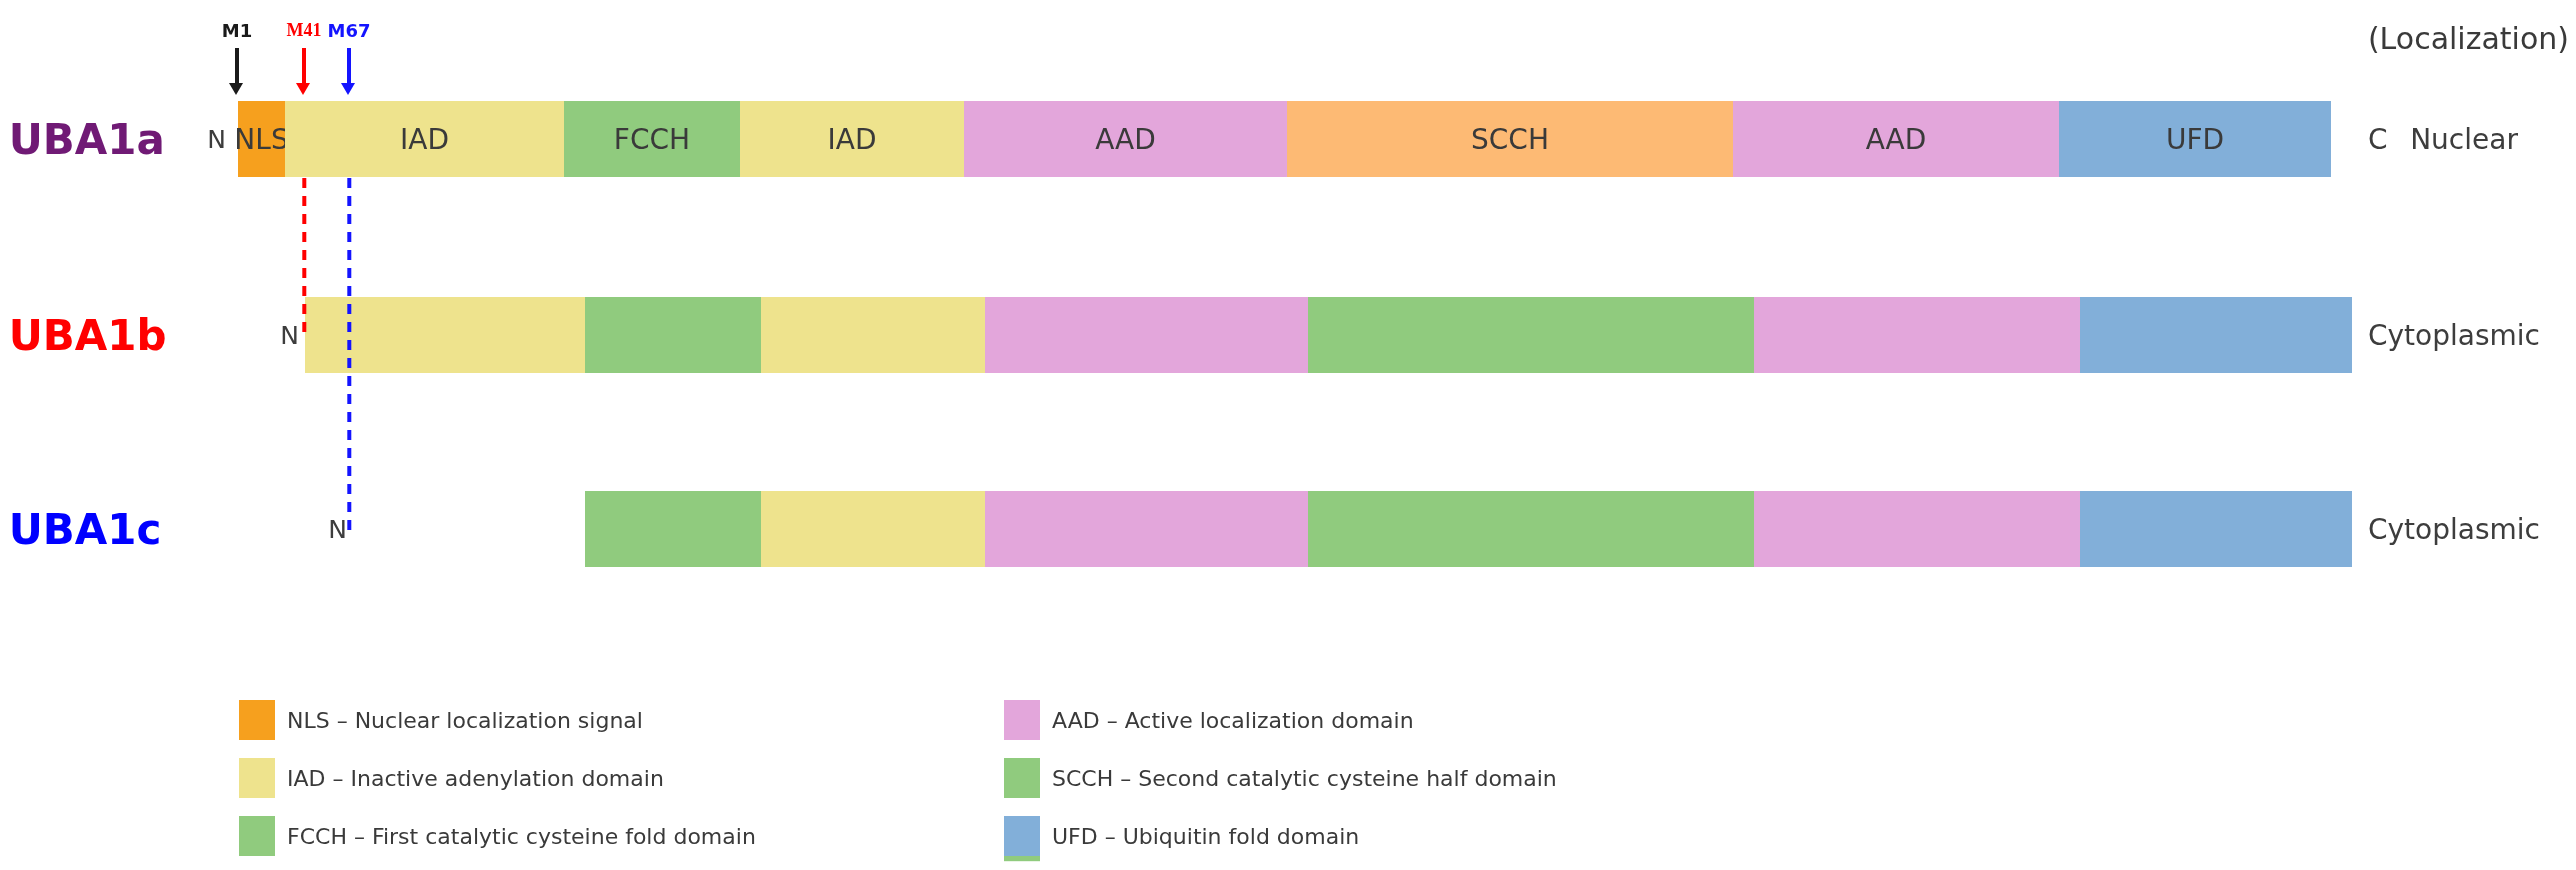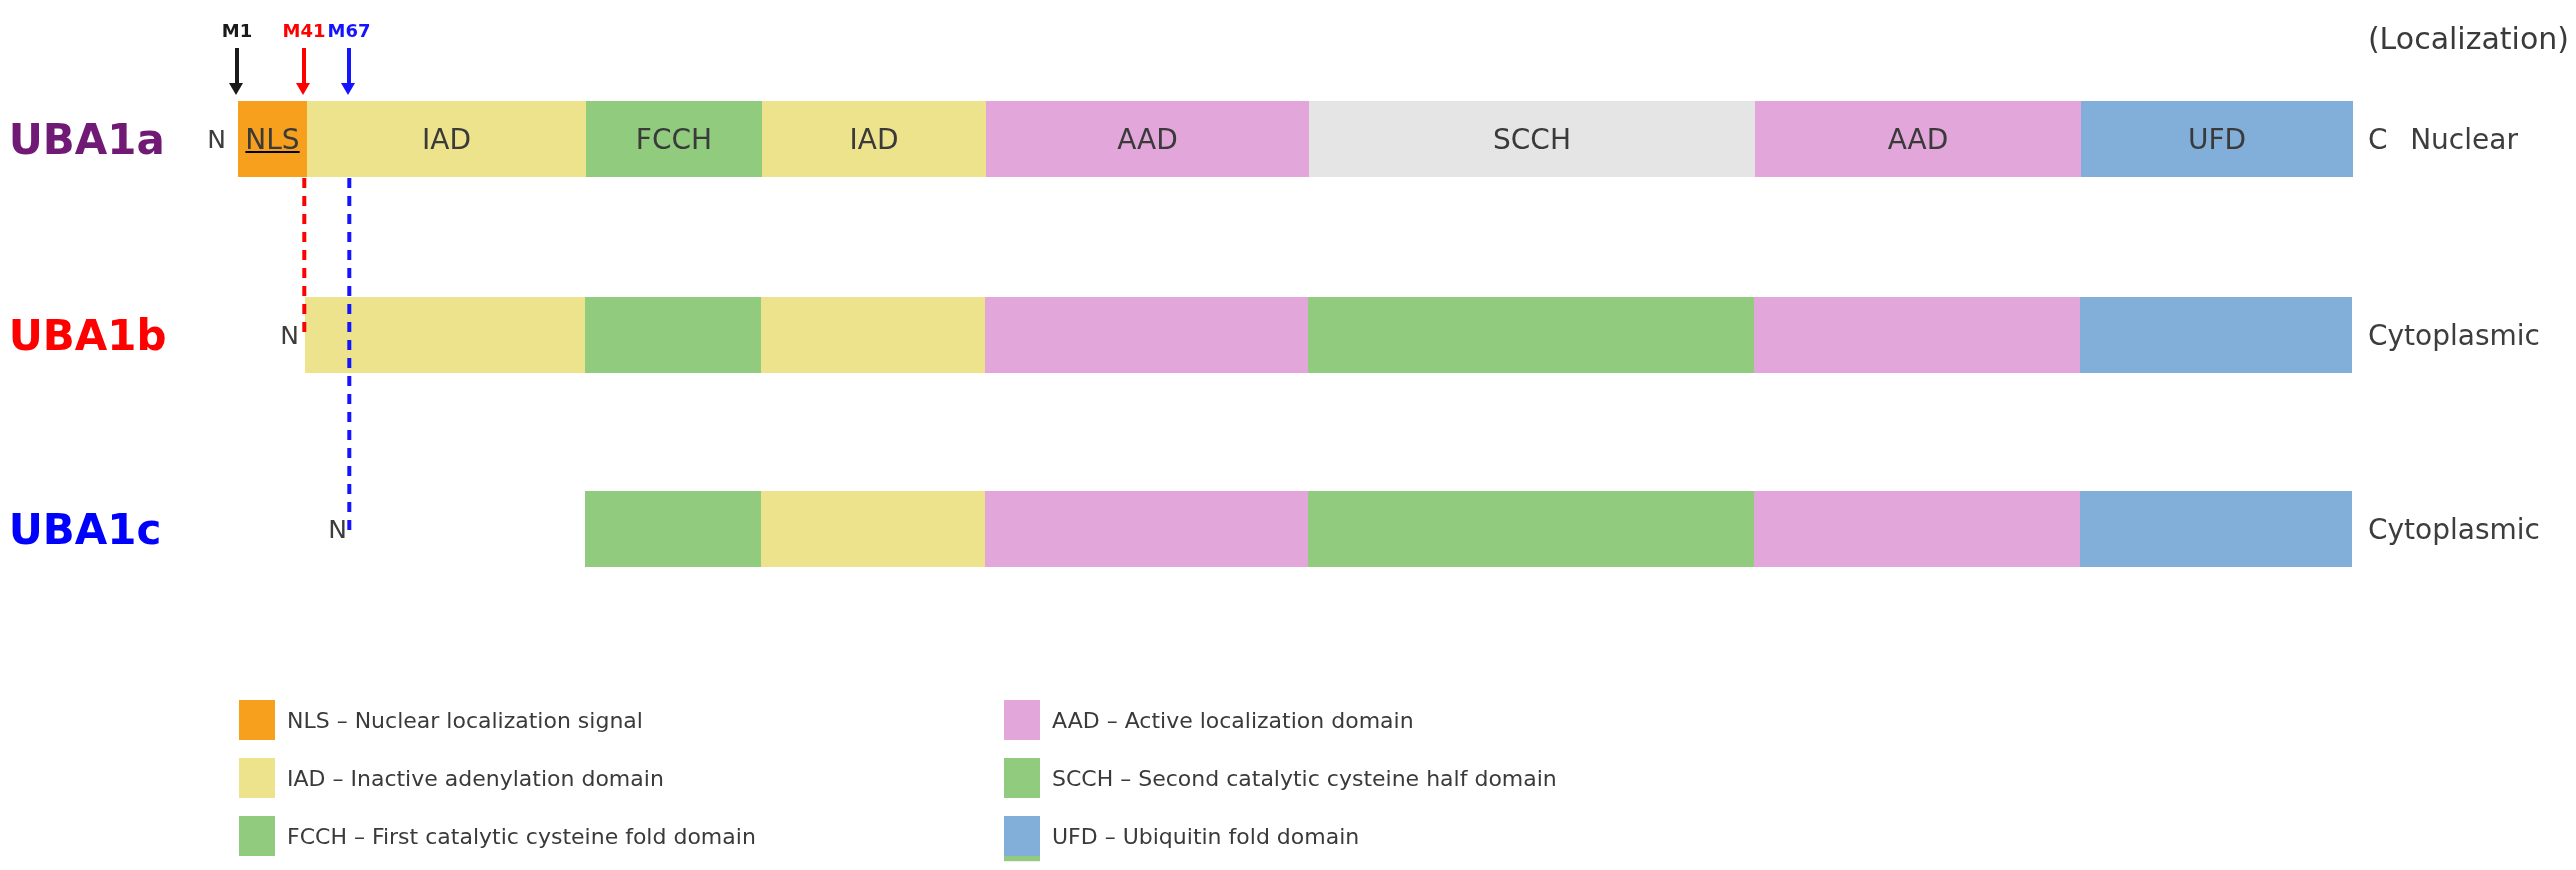--- a/index.html
+++ b/index.html
@@ -60,21 +60,21 @@
 <div class="canvas">
 
   <div class="loc-header">(Localization)</div>
 
   <div>
       <div class="marker-label" style="left: 237px; color: rgb(26, 26, 26);">M1</div>
       <div class="arrow" style="left: 237px; color: rgb(26, 26, 26);">
         <div class="arrow-stem"></div>
         <div class="arrow-head"></div>
       </div>
-      <div class="marker-label" style="left: 304px; color: rgb(255, 0, 0);">M41</div>
+      <div class="marker-label" style="left: 304px; color: rgb(255, 0, 0); font-family: Liberation Serif, serif;">M41</div>
       <div class="arrow" style="left: 304px; color: rgb(255, 0, 0);">
         <div class="arrow-stem"></div>
         <div class="arrow-head"></div>
       </div>
       <div class="marker-label" style="left: 349px; color: rgb(20, 20, 255);">M67</div>
       <div class="arrow" style="left: 349px; color: rgb(20, 20, 255);">
         <div class="arrow-stem"></div>
         <div class="arrow-head"></div>
       </div>
     </div>
@@ -83,36 +83,36 @@
       <div class="dash" style="left: 349px; top: 178px; height: 360px; color: rgb(20, 20, 255);"></div>
     </div>
 
   <div class="row-line iso-a">
     <div class="isoform-label" style="color: #701a75;">UBA1a</div>
   </div>
   <div class="row-line n-box n-a">
     <div class="n-label">N</div>
   </div>
   <div class="bar bar-a">
-      <div class="seg" style="width: 69px; background: rgb(246, 160, 30); text-decoration: underline;">
+      <div class="seg" style="width: 47px; background: rgb(246, 160, 30);">
         <span class="seg-label">NLS</span>
       </div>
       <div class="seg" style="width: 279px; background: rgb(238, 227, 141);">
         <span class="seg-label">IAD</span>
       </div>
       <div class="seg" style="width: 176px; background: rgb(144, 203, 126);">
         <span class="seg-label">FCCH</span>
       </div>
       <div class="seg" style="width: 224px; background: rgb(238, 227, 141);">
         <span class="seg-label">IAD</span>
       </div>
       <div class="seg" style="width: 323px; background: rgb(227, 166, 219);">
         <span class="seg-label">AAD</span>
       </div>
-      <div class="seg" style="width: 446px; background: #e5e5e5; justify-content: center;">
+      <div class="seg" style="width: 446px; background: #fdba74; justify-content: center;">
         <span class="seg-label">SCCH</span>
       </div>
       <div class="seg" style="width: 326px; background: rgb(227, 166, 219);">
         <span class="seg-label">AAD</span>
       </div>
       <div class="seg" style="width: 272px; background: rgb(130, 175, 217);">
         <span class="seg-label">UFD</span>
       </div>
     </div>
   <div class="row-line loc-box loc-a">

